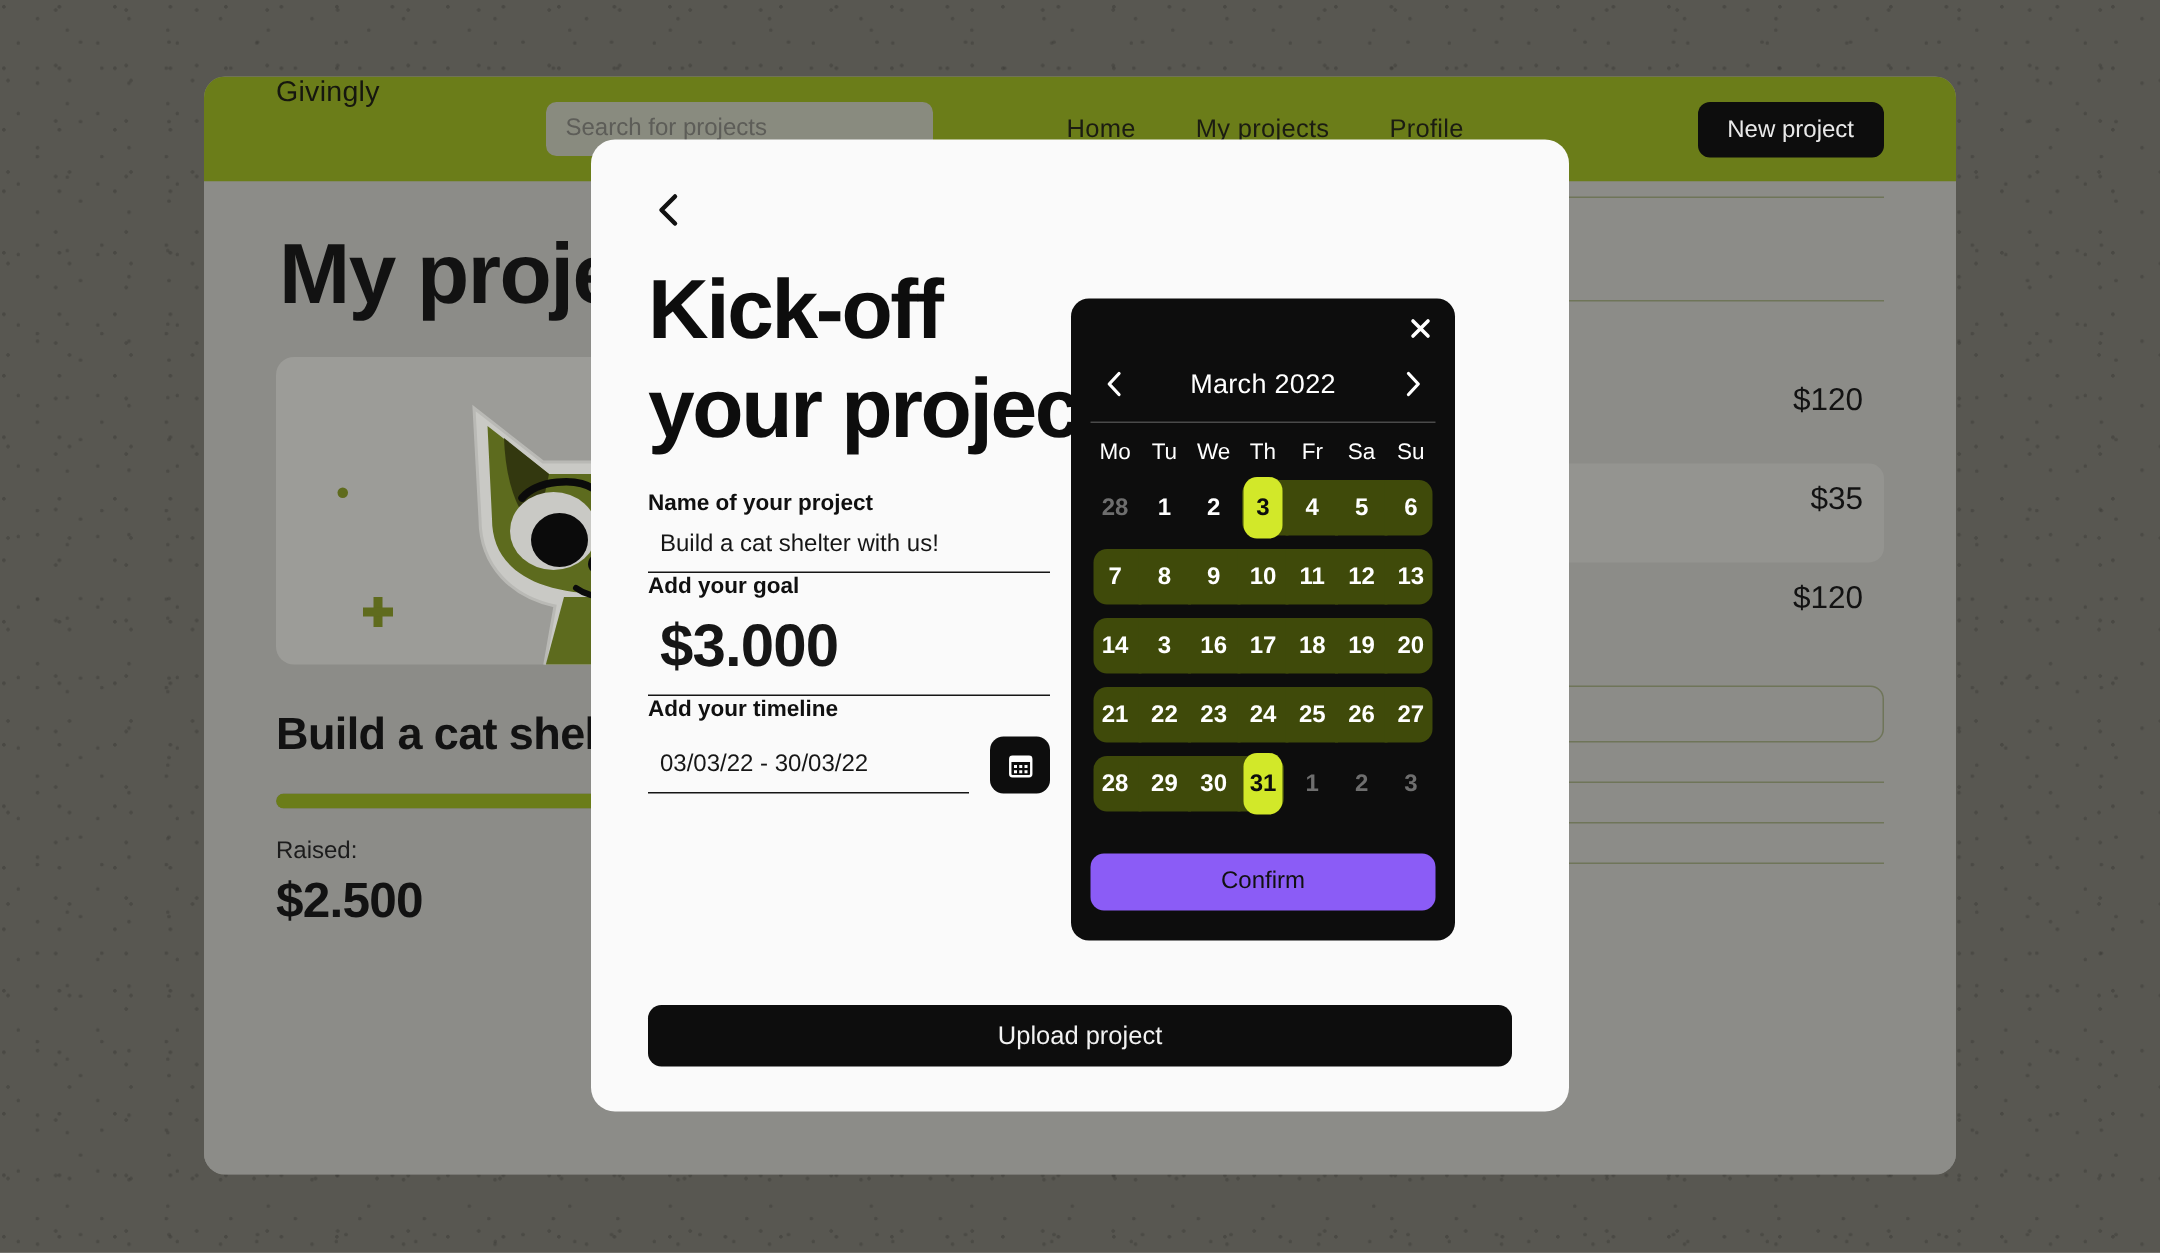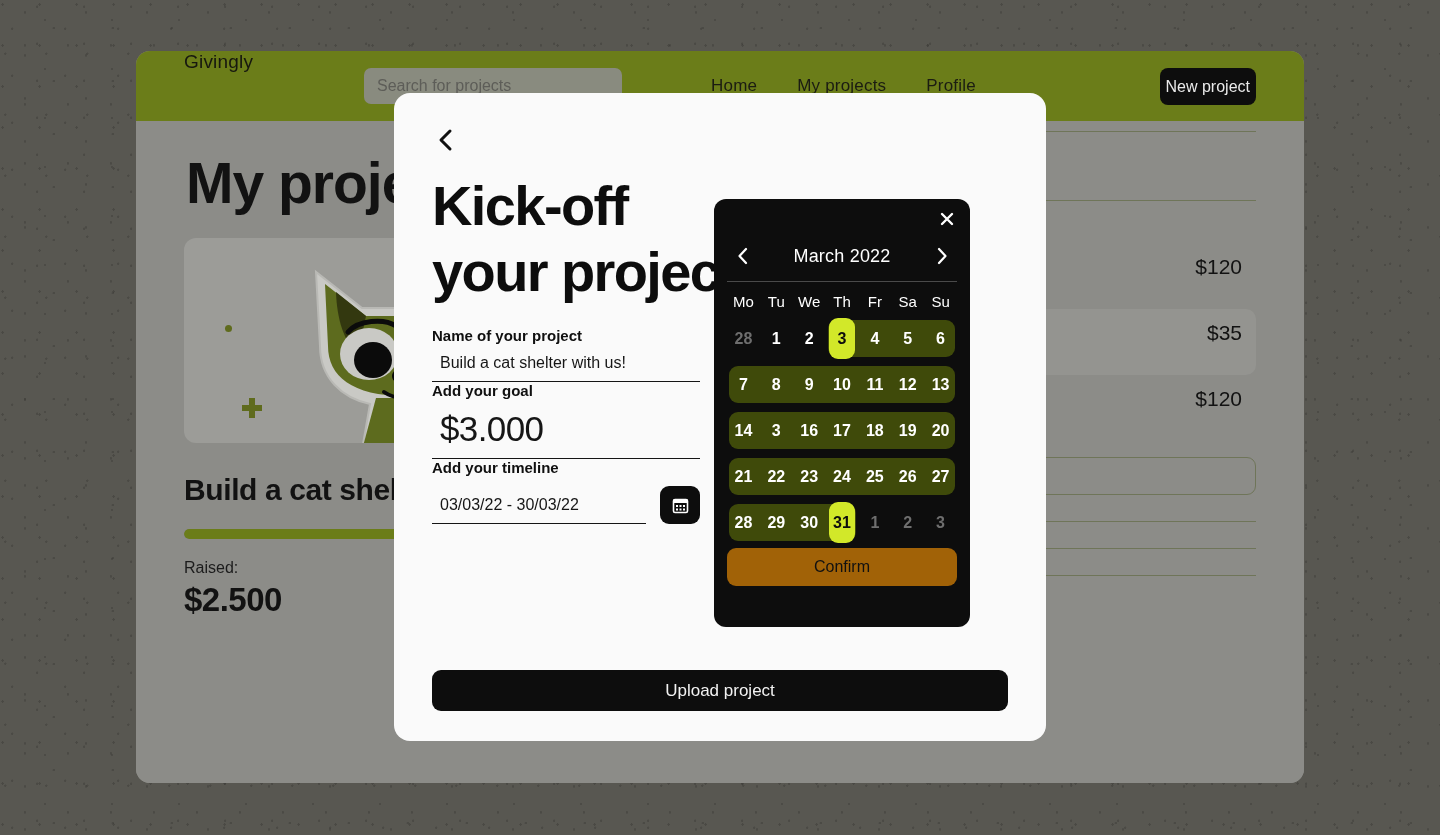--- a/index.html
+++ b/index.html
@@ -95,21 +95,21 @@
     color: #1b1c12;
     text-decoration: none;
     white-space: nowrap;
     letter-spacing: .2px;
   }
   .nav-cta {
     position: absolute;
     right: 48px;
     top: 17px;
     height: 37px;
-    padding: 0 6px;
+    padding: 0 20px;
     background: #0d0d0d;
     color: #e9e9e9;
     border: none;
     border-radius: 8px;
     font-family: "Liberation Sans", sans-serif;
     font-size: 16px;
     font-weight: 500;
     cursor: pointer;
     white-space: nowrap;
   }
@@ -300,21 +300,21 @@
     border-bottom: 1px solid #151515;
     padding: 0 0 9px 8px;
   }
   .field-input {
     border: none; outline: none; background: transparent;
     font-family: "Liberation Sans", sans-serif;
     width: 100%;
     font-size: 16px;
     color: #161616;
   }
-  .field-input.goal { font-size: 35px; font-weight: 400; letter-spacing: -.6px; }
+  .field-input.goal { font-size: 40px; font-weight: 700; letter-spacing: -.6px; }
   .field-group { }
   .field-group.timeline { margin-bottom: 0; }
 
   .timeline-row { display: flex; align-items: flex-end; gap: 14px; }
   .timeline-field { flex: 1; }
   .cal-btn {
     width: 40px; height: 38px;
     background: #0d0d0d;
     border: none; border-radius: 9px;
     cursor: pointer;
@@ -417,22 +417,22 @@
   }
   .dp-cell.selected::after {
     content: ""; position: absolute; inset: 2px 3px;
     background: #D2E829; border-radius: 9px; z-index: -1;
   }
   .dp-cell > span { position: relative; z-index: 3; }
 
   .dp-confirm {
     width: 100%;
     height: 38px;
-    margin-top: 2px;
-    background: #a16207;
+    margin-top: 23px;
+    background: #8b5cf6;
     color: #111;
     border: none;
     border-radius: 9px;
     font-family: "Liberation Sans", sans-serif;
     font-size: 16px;
     font-weight: 500;
     cursor: pointer;
   }
 </style>
 </head>

